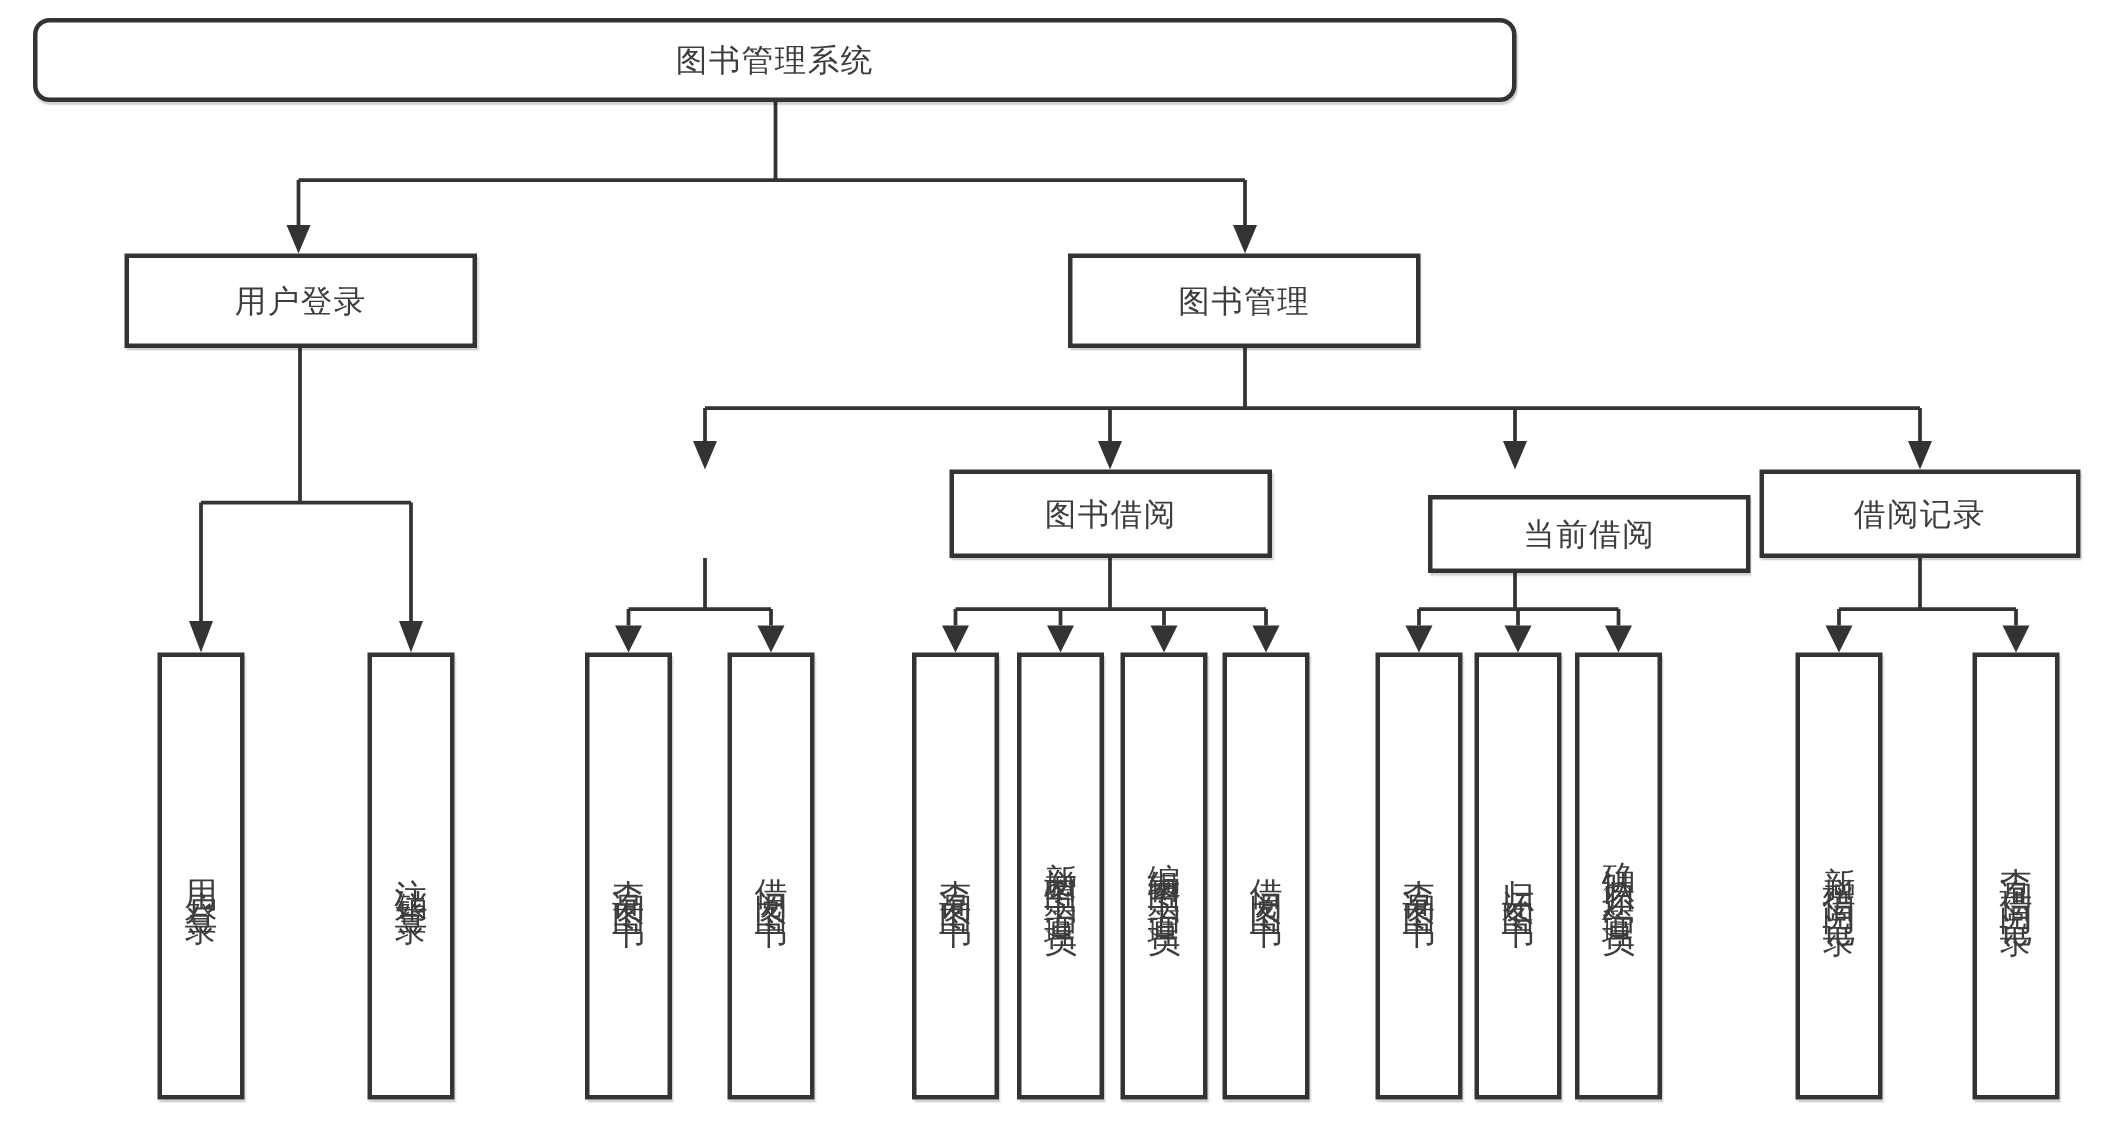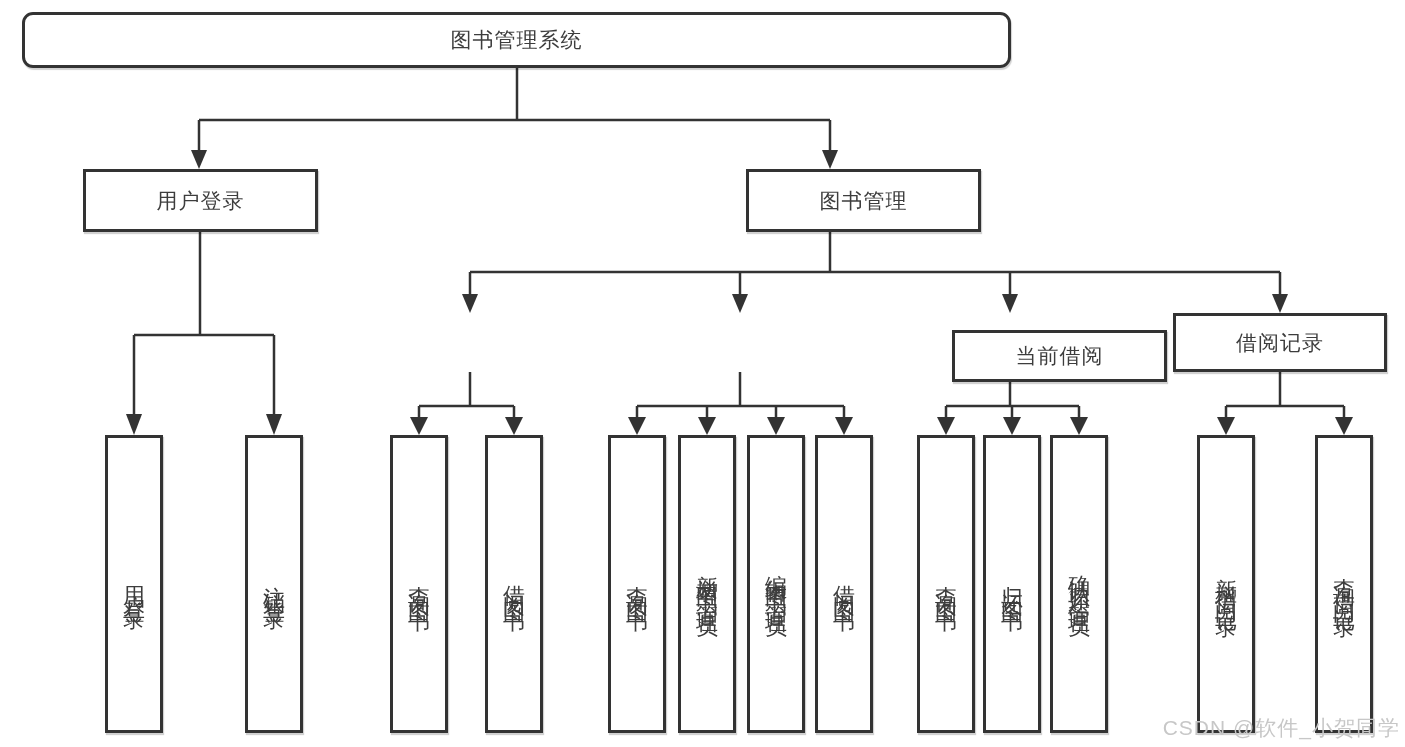--- a/index.html
+++ b/index.html
@@ -133,22 +133,23 @@
       <line x1="1226" y1="406" x2="1226" y2="417"></line>
         <polygon points="1217,417 1235,417 1226,435"></polygon>
       <line x1="1344" y1="406" x2="1344" y2="417"></line>
         <polygon points="1335,417 1353,417 1344,435"></polygon>
     </g>
   </svg>
 
   <div class="node h-node" style="left:22px; top:12px; width:989px; height:56px;border-radius:11px;">图书管理系统</div>
 
   <div class="node h-node" style="left:83px; top:169px; width:235px; height:63px;">用户登录</div>
-  <div class="node h-node" style="left:712px; top:169px; width:235px; height:63px;margin-left:34px;">图书管理</div>
+  <div class="node h-node" style="left:712px; top:169px; width:235px; height:63px;">图书管理</div>
 
+  <div class="node h-node" style="left:633px; top:313px; width:215px; height:59px;">图书借阅</div>
   <div class="node h-node" style="left:952px; top:313px; width:215px; height:52px;margin-top:17px;">当前借阅</div>
   <div class="node h-node" style="left:1173px; top:313px; width:214px; height:59px;">借阅记录</div>
 
   <div class="node v-node" style="left:105px; top:435px; width:58px; height:298px;">用户登录</div>
   <div class="node v-node" style="left:245px; top:435px; width:58px; height:298px;">注销登录</div>
 
   <div class="node v-node" style="left:390px; top:435px; width:58px; height:298px;">查询图书</div>
   <div class="node v-node" style="left:485px; top:435px; width:58px; height:298px;">借阅图书</div>
 
   <div class="node v-node" style="left:608px; top:435px; width:58px; height:298px;">查询图书</div>
@@ -156,15 +157,14 @@
   <div class="node v-node tight" style="left:747px; top:435px; width:58px; height:298px;">编辑图书（管理员）</div>
   <div class="node v-node" style="left:815px; top:435px; width:58px; height:298px;">借阅图书</div>
 
   <div class="node v-node" style="left:917px; top:435px; width:58px; height:298px;">查询图书</div>
   <div class="node v-node" style="left:983px; top:435px; width:58px; height:298px;">归还图书</div>
   <div class="node v-node tight" style="left:1050px; top:435px; width:58px; height:298px;">确认归还（管理员）</div>
 
   <div class="node v-node" style="left:1197px; top:435px; width:58px; height:298px;">新增借阅记录</div>
   <div class="node v-node" style="left:1315px; top:435px; width:58px; height:298px;">查询借阅记录</div>
 
-  <div class="watermark">CSDN @软件_小贺同学</div>
 
 </div>
 
 </body></html>

